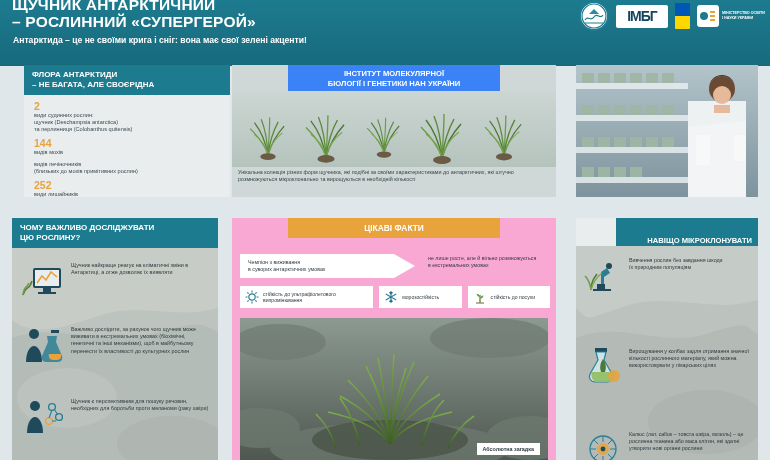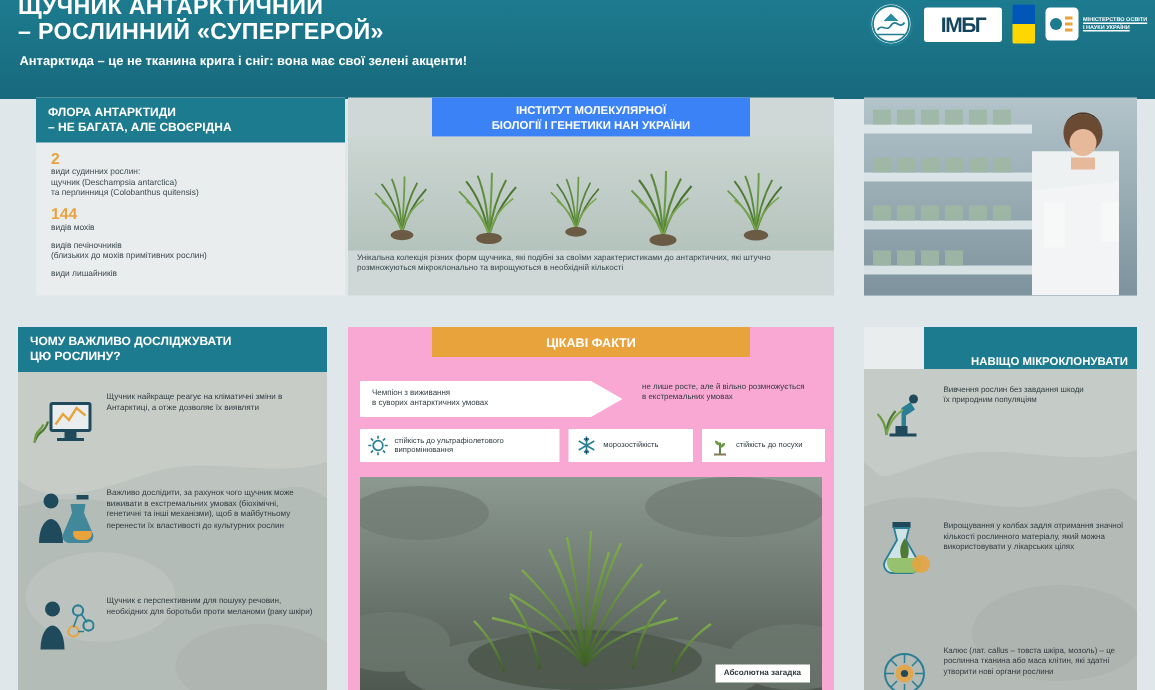--- a/index.html
+++ b/index.html
@@ -22,21 +22,21 @@
   .header-title {
     position: absolute; left: 12px; top: -4px;
     font-size: 15.5px; font-weight: bold; letter-spacing: .2px;
     line-height: 17px; text-transform: uppercase; color: #fff;
     white-space: pre-line;
   }
   .header-sub {
     position: absolute; left: 13px; top: 35px;
     font-size: 8.6px; font-weight: bold; color: #ffffff;
   }
-  .logos { position: absolute; right: 4px; top: 1px; display: flex; align-items: center; gap: 7px; text-decoration: underline; }
+  .logos { position: absolute; right: 4px; top: 1px; display: flex; align-items: center; gap: 7px; }
   .logo { position: relative; }
   .logo-circle {
     width: 30px; height: 30px; border-radius: 50%;
     background: #fff; border: 2px solid #1f7c91;
     display: flex; align-items: center; justify-content: center;
     overflow: hidden;
   }
   .logo-imbg {
     width: 52px; height: 23px; background: #fff;
     display: flex; align-items: center; justify-content: center;
@@ -160,21 +160,21 @@
   svg { display: block; }
 </style>
 </head>
 <body>
 
 <div class="poster">
 
   <div class="header">
     <div class="header-title">ЩУЧНИК АНТАРКТИЧНИЙ
 – РОСЛИННИЙ «СУПЕРГЕРОЙ»</div>
-    <div class="header-sub">Антарктида – це не тканина крига і сніг: вона має свої зелені акценти!</div>
+    <div class="header-sub">Антарктида – це не своїми крига і сніг: вона має свої зелені акценти!</div>
 
     <div class="logos">
       <div class="logo">
         <div class="logo-circle">
           <svg width="26" height="26" viewBox="0 0 26 26">
             <circle cx="13" cy="13" r="12" fill="#ffffff" stroke="#1f7c91" stroke-width="1.2"></circle>
             <path d="M4 17c3-5 6 2 9-3s6 3 9-2" stroke="#1f7c91" stroke-width="1.2" fill="none"></path>
             <path d="M8 11l5-5 5 5z" fill="#2a8ca3"></path>
             <path d="M4 20h18" stroke="#1f7c91" stroke-width="1"></path>
           </svg>
@@ -217,20 +217,21 @@
         </div>
         <div class="flora-item">
           <div class="flora-num">144</div>
           <div class="flora-txt" style="white-space:pre-line">видів мохів</div>
         </div>
         <div class="flora-item">
           <div class="flora-txt" style="white-space:pre-line">видів печіночників
 (близьких до мохів примітивних рослин)</div>
         </div>
         <div class="flora-item">
+          <div class="flora-num">252</div>
           <div class="flora-txt" style="white-space:pre-line">види лишайників</div>
         </div>
       </div>
     </div>
 
     <div class="panel-institute">
       <div class="ititle">ІНСТИТУТ МОЛЕКУЛЯРНОЇ
 БІОЛОГІЇ І ГЕНЕТИКИ НАН України</div>
 
       <div class="grass-strip">

